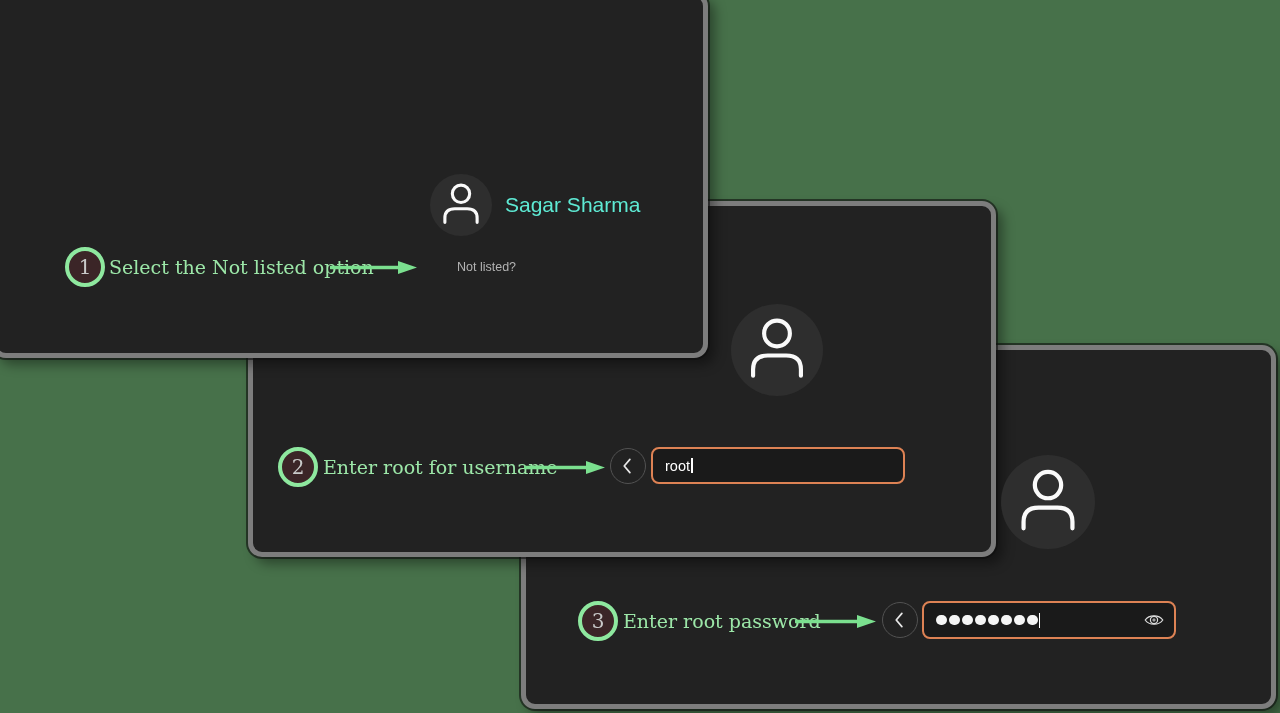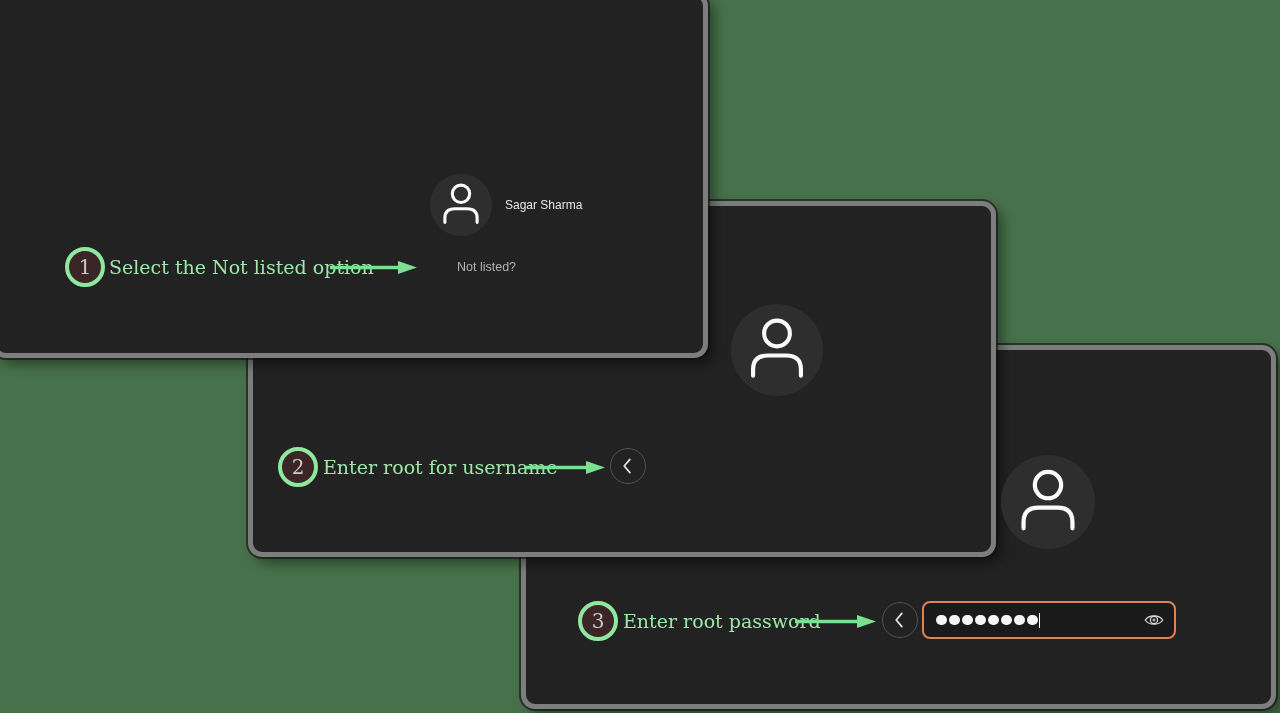--- a/index.html
+++ b/index.html
@@ -15,21 +15,21 @@
   #panel-3{left:521px;top:345px;width:755px;height:364px;z-index:10;}
 
   
   .content{position:absolute;inset:0;z-index:40;}
   .abs{position:absolute;}
 
   .avatar{border-radius:50%;background:#2e2e2e;display:flex;
           align-items:center;justify-content:center;}
   .avatar svg{width:100%;height:100%;}
 
-  .user-name{color:#e5e5e5;font-size:12px;line-height:22px;}
+  .user-name{color:#5eead4;font-size:21px;line-height:22px;}
   .not-listed{color:#b3b3b3;font-size:12.5px;line-height:16px;cursor:pointer;}
 
   .back-btn{width:36px;height:36px;border-radius:50%;border:1px solid #525252;
             box-sizing:border-box;background:#222222;display:flex;
             align-items:center;justify-content:center;cursor:pointer;}
 
   .field{box-sizing:border-box;background:#1a1a1a;border:2px solid #dd8254;
          border-radius:8px;display:flex;align-items:center;
          padding:0 10px 0 12px;color:#ffffff;font-size:14.5px;}
   .caret{display:inline-block;width:1.5px;height:15px;background:#ffffff;
@@ -75,20 +75,24 @@
         <path d="M24 78 L24 71 Q24 56 40 56 L60 56 Q76 56 76 71 L76 78" fill="none" stroke="#fafafa" stroke-width="4.5" stroke-linecap="round"></path>
       </svg>
     </div>
 
     <div class="abs back-btn" style="left:610px;top:448px;">
       <svg width="36" height="36" viewBox="0 0 36 36">
         <polyline points="20,11 14,18 20,25" fill="none" stroke="#e8e8e8" stroke-width="1.8" stroke-linecap="round" stroke-linejoin="round"></polyline>
       </svg>
     </div>
 
+    <div class="abs field" style="left:651px;top:447px;width:254px;height:37px;">
+      <span>root</span>
+      <span class="caret"></span>
+    </div>
 
     <div class="abs avatar" style="left:1001px;top:455px;width:94px;height:94px;">
       <svg viewBox="0 0 100 100">
         <circle cx="50" cy="32" r="14" fill="none" stroke="#fafafa" stroke-width="4.5"></circle>
         <path d="M24 78 L24 71 Q24 56 40 56 L60 56 Q76 56 76 71 L76 78" fill="none" stroke="#fafafa" stroke-width="4.5" stroke-linecap="round"></path>
       </svg>
     </div>
 
     <div class="abs back-btn" style="left:882px;top:602px;">
       <svg width="36" height="36" viewBox="0 0 36 36">

